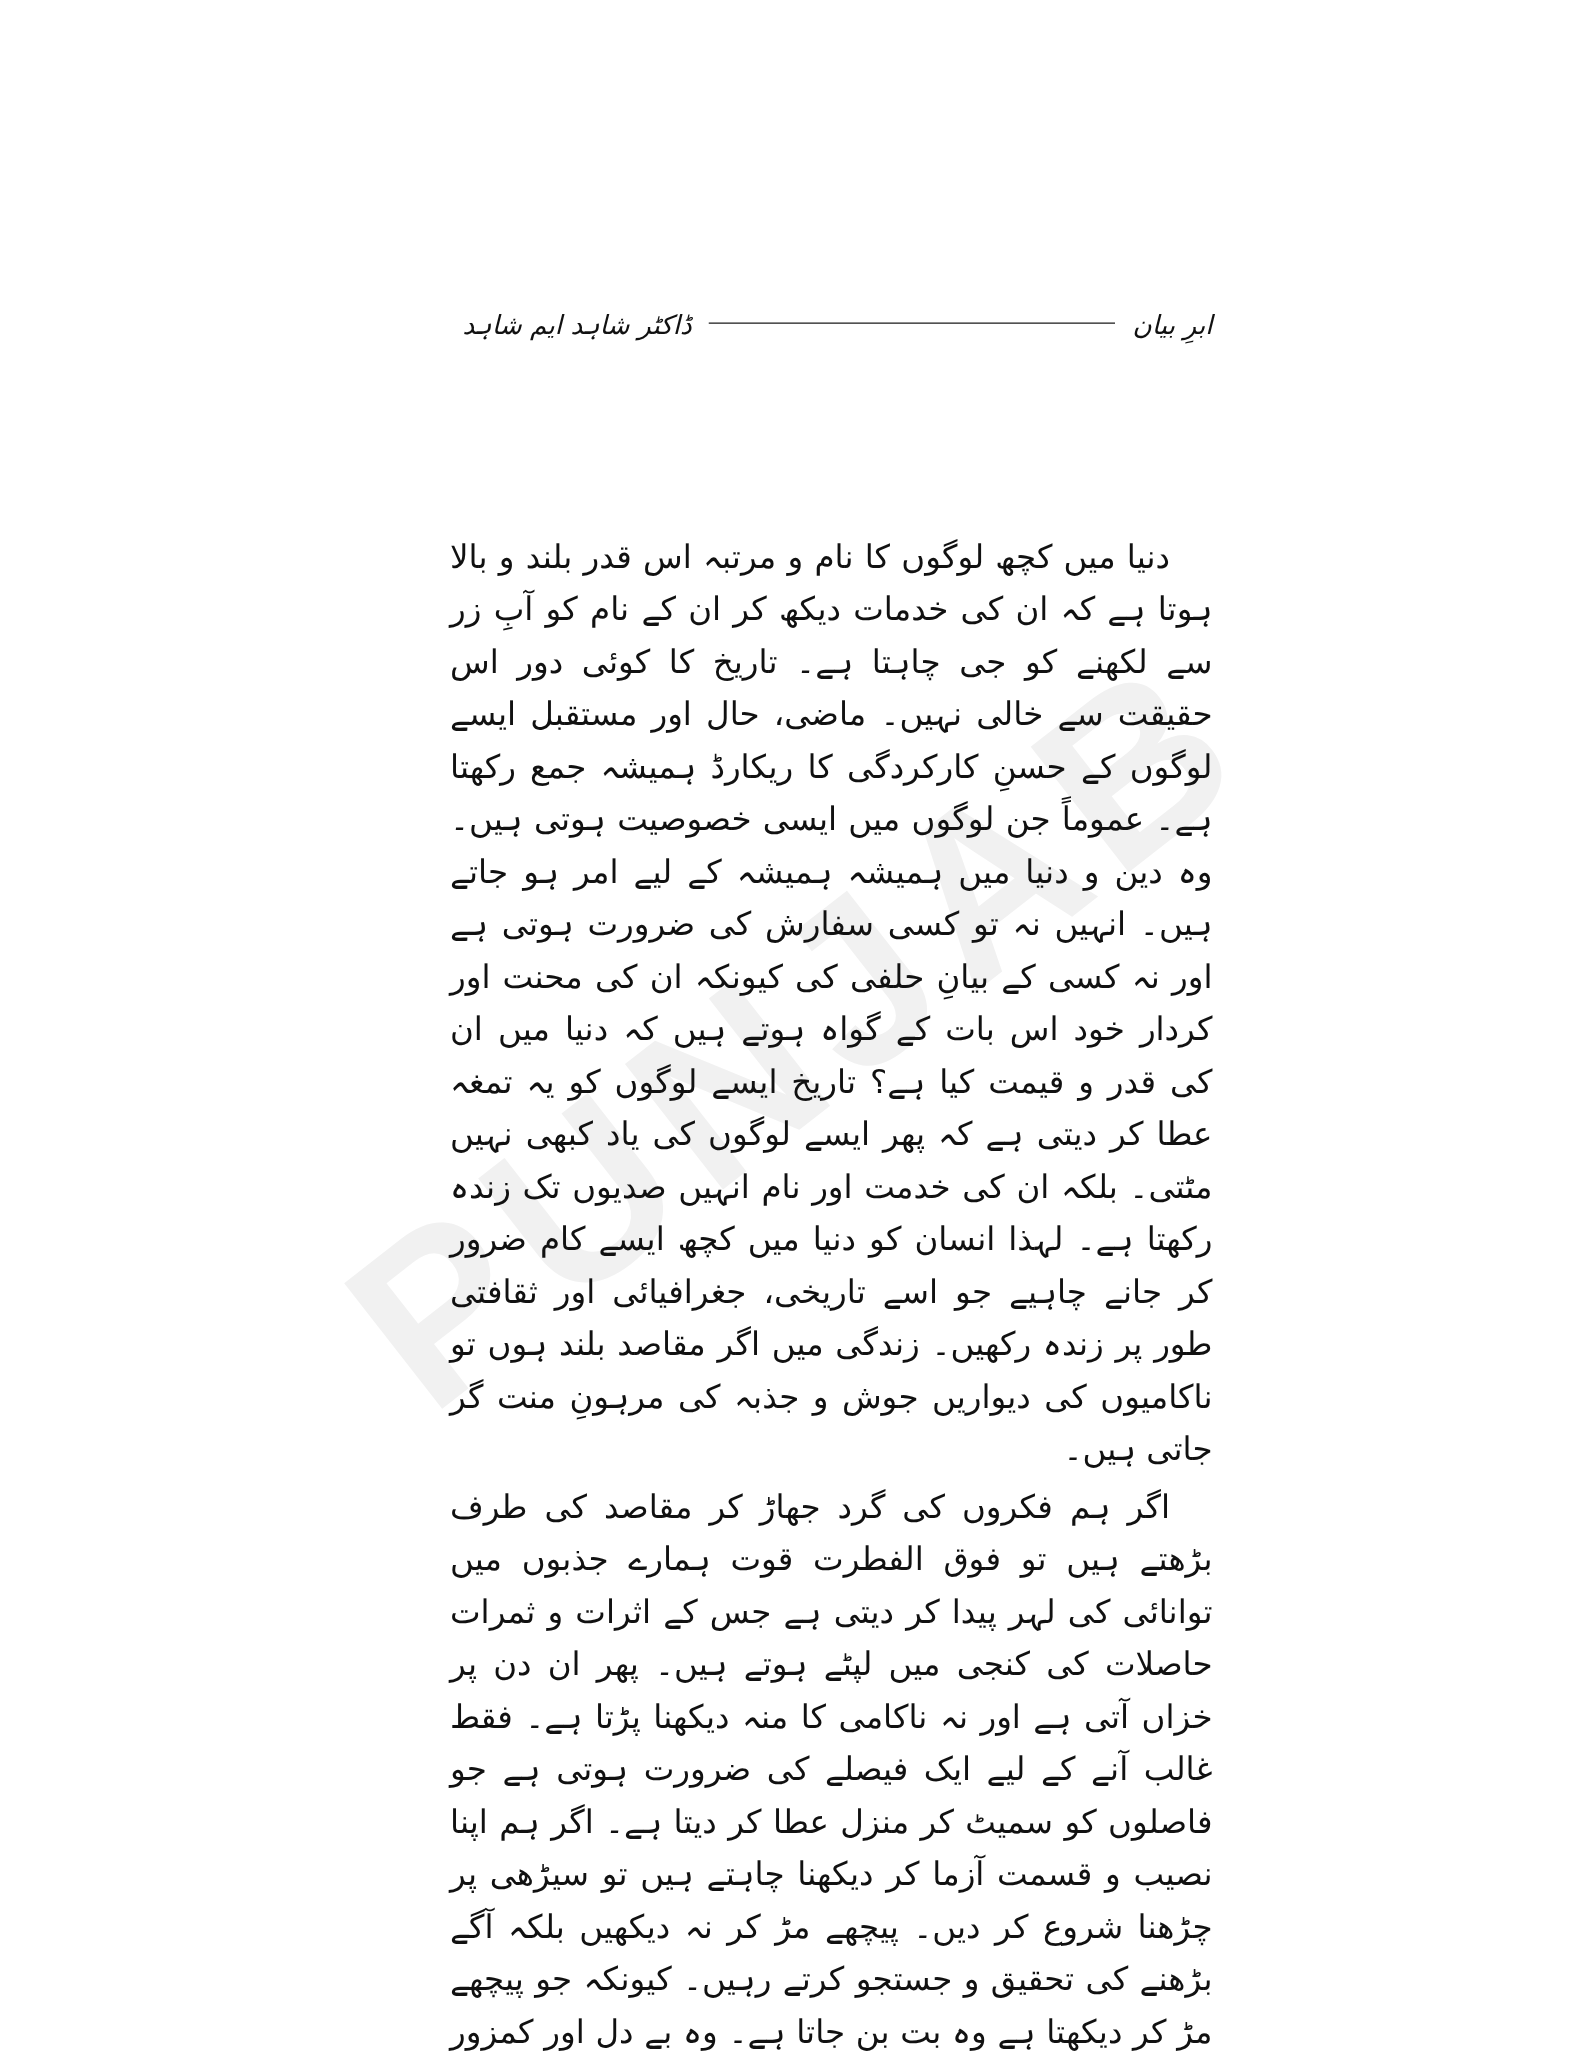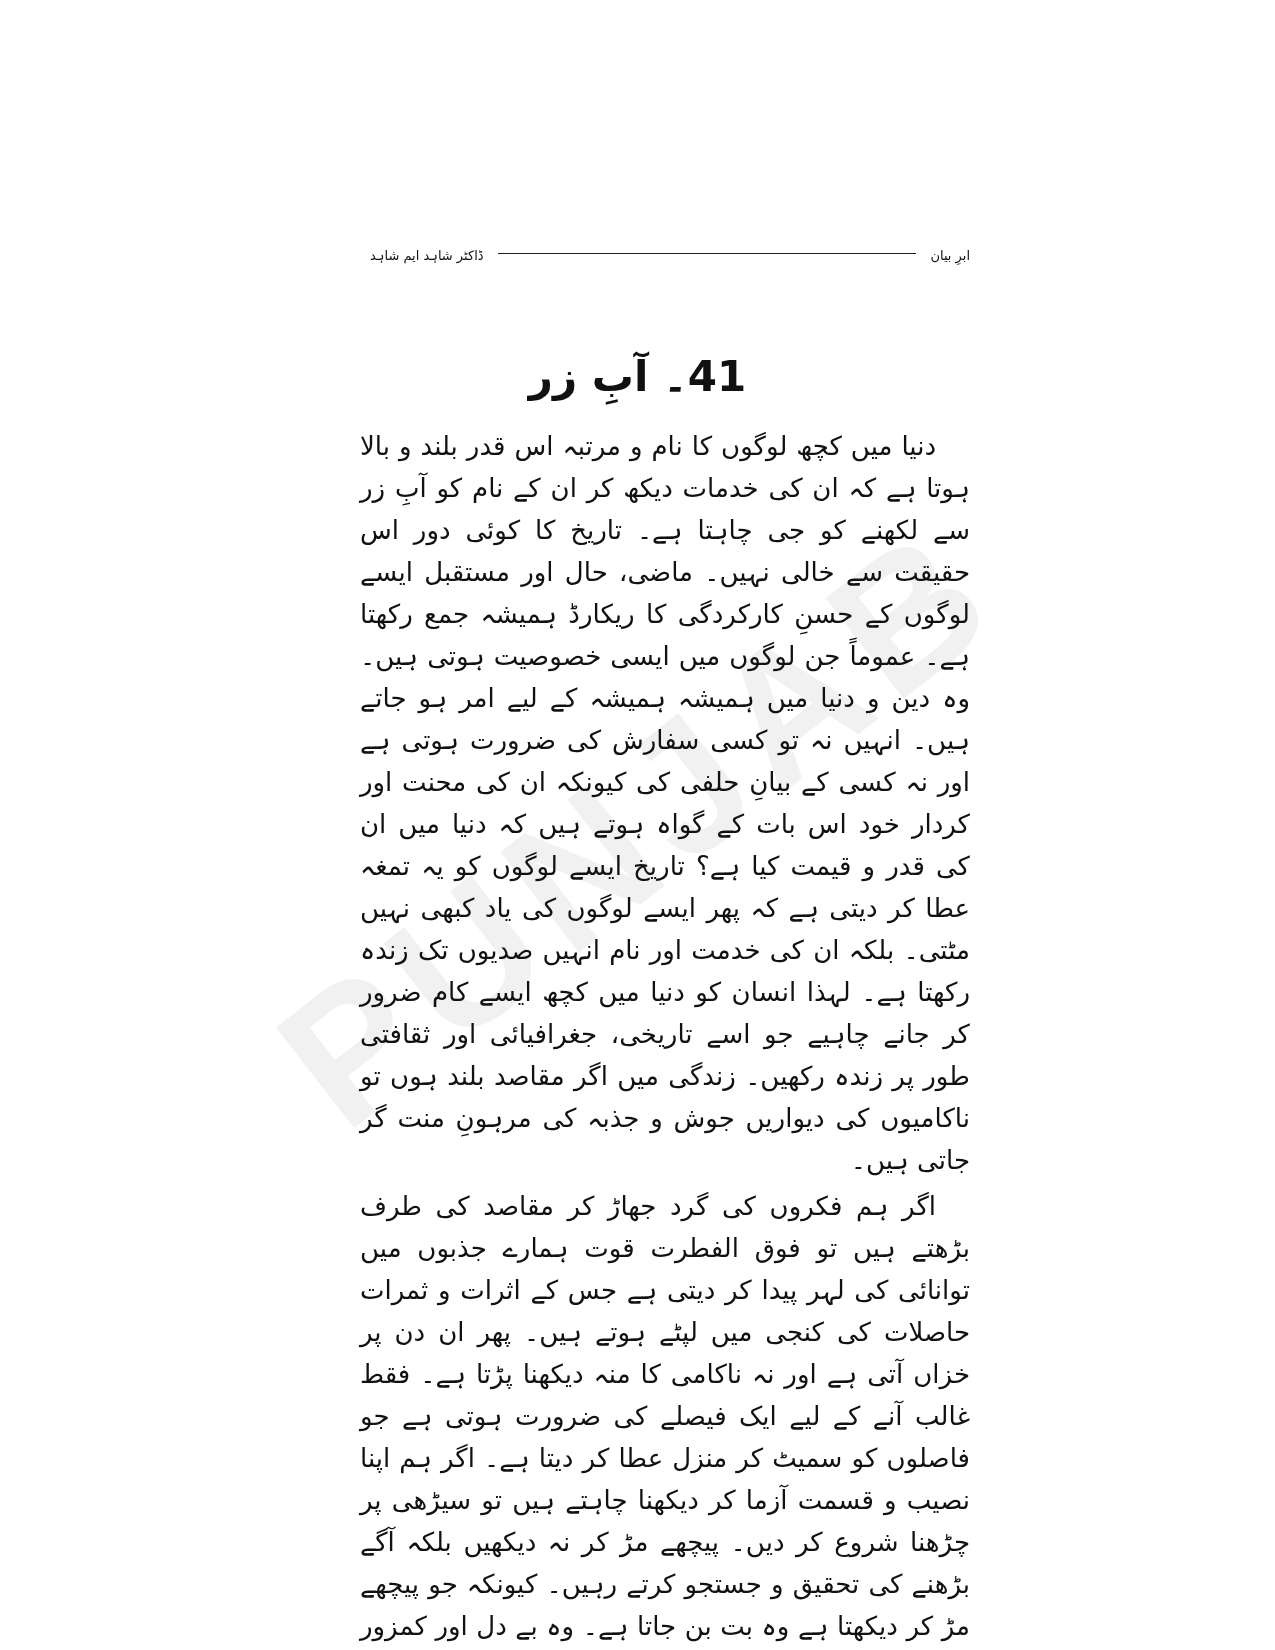--- a/index.html
+++ b/index.html
@@ -53,24 +53,25 @@
     right: 305px;
     width: 600px;
     display: flex;
     flex-direction: row;
     align-items: center;
     gap: 14px;
     direction: rtl;
   }
   .header-left-text,
   .header-right-text {
-    font-size: 13px;
+    font-size: 21px;
     white-space: nowrap;
     line-height: 1.2;
     font-family: "DejaVu Sans", sans-serif;
+    font-style: italic;
   }
   .header-rule {
     flex: 1 1 auto;
     height: 1px;
     background: #1a1a1a;
     margin-bottom: 4px;
   }
 
   
   .chapter-title {
@@ -124,21 +125,20 @@
 </div>
 
 <div class="page">
 
   <div class="header">
     <div class="header-right-text">ابرِ بیان</div>
     <div class="header-rule"></div>
     <div class="header-left-text">ڈاکٹر شاہد ایم شاہد</div>
   </div>
 
-  <div class="chapter-title">41۔ آبِ زر</div>
 
   <div class="body-text">
     <p>دنیا میں کچھ لوگوں کا نام و مرتبہ اس قدر بلند و بالا ہوتا ہے کہ ان کی خدمات دیکھ کر ان کے نام کو آبِ زر سے لکھنے کو جی چاہتا ہے۔ تاریخ کا کوئی دور اس حقیقت سے خالی نہیں۔ ماضی، حال اور مستقبل ایسے لوگوں کے حسنِ کارکردگی کا ریکارڈ ہمیشہ جمع رکھتا ہے۔ عموماً جن لوگوں میں ایسی خصوصیت ہوتی ہیں۔ وہ دین و دنیا میں ہمیشہ ہمیشہ کے لیے امر ہو جاتے ہیں۔ انہیں نہ تو کسی سفارش کی ضرورت ہوتی ہے اور نہ کسی کے بیانِ حلفی کی کیونکہ ان کی محنت اور کردار خود اس بات کے گواہ ہوتے ہیں کہ دنیا میں ان کی قدر و قیمت کیا ہے؟ تاریخ ایسے لوگوں کو یہ تمغہ عطا کر دیتی ہے کہ پھر ایسے لوگوں کی یاد کبھی نہیں مٹتی۔ بلکہ ان کی خدمت اور نام انہیں صدیوں تک زندہ رکھتا ہے۔ لہذا انسان کو دنیا میں کچھ ایسے کام ضرور کر جانے چاہیے جو اسے تاریخی، جغرافیائی اور ثقافتی طور پر زندہ رکھیں۔ زندگی میں اگر مقاصد بلند ہوں تو ناکامیوں کی دیواریں جوش و جذبہ کی مرہونِ منت گر جاتی ہیں۔</p>
     <p>اگر ہم فکروں کی گرد جھاڑ کر مقاصد کی طرف بڑھتے ہیں تو فوق الفطرت قوت ہمارے جذبوں میں توانائی کی لہر پیدا کر دیتی ہے جس کے اثرات و ثمرات حاصلات کی کنجی میں لپٹے ہوتے ہیں۔ پھر ان دن پر خزاں آتی ہے اور نہ ناکامی کا منہ دیکھنا پڑتا ہے۔ فقط غالب آنے کے لیے ایک فیصلے کی ضرورت ہوتی ہے جو فاصلوں کو سمیٹ کر منزل عطا کر دیتا ہے۔ اگر ہم اپنا نصیب و قسمت آزما کر دیکھنا چاہتے ہیں تو سیڑھی پر چڑھنا شروع کر دیں۔ پیچھے مڑ کر نہ دیکھیں بلکہ آگے بڑھنے کی تحقیق و جستجو کرتے رہیں۔ کیونکہ جو پیچھے مڑ کر دیکھتا ہے وہ بت بن جاتا ہے۔ وہ بے دل اور کمزور ہو جاتا ہے۔ رکاوٹوں کی زنجیروں میں جکڑ اجاتا ہے۔ لہذا مسلسل تگ و دو ہی اصل کامیابی و کامرانی ہے۔ اس سے قبل بہت دیر ہو جائے زندگی میں مقاصد کا ہاتھ تھام کر چلیں۔ آبِ زر خود ہی ہماری فکر کر لے گا۔</p>
   </div>
 
 
 </div>
 
 </body></html>

